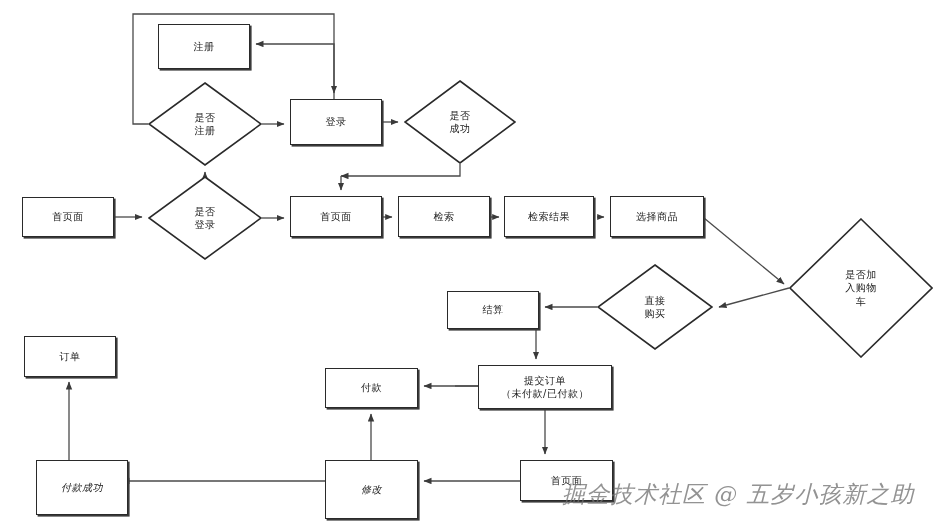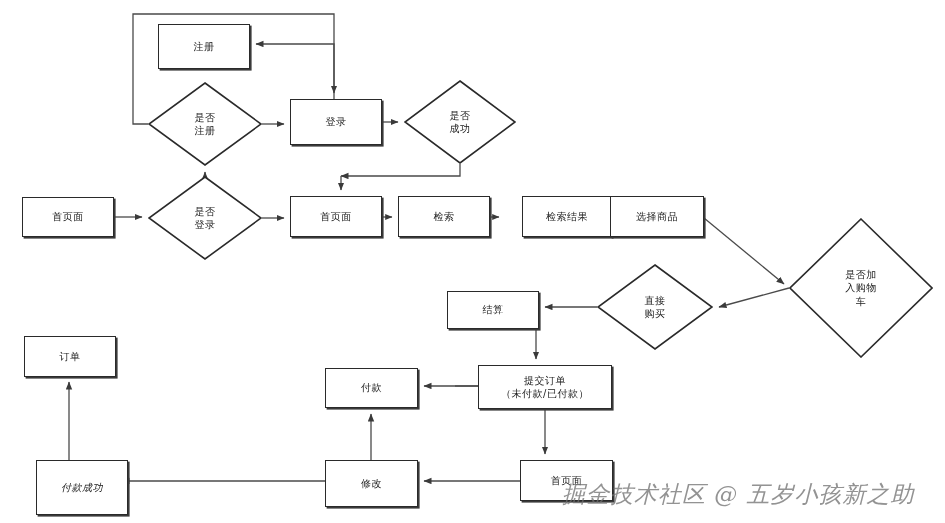--- a/index.html
+++ b/index.html
@@ -165,21 +165,21 @@
       </svg>
       <span class="dlabel">是否
 登录</span>
     </div>
     <div class="node box" style="left: 290px; top: 196px; width: 92px; height: 41px;">
       <span class="boxlabel">首页面</span>
     </div>
     <div class="node box" style="left: 398px; top: 196px; width: 92px; height: 41px;">
       <span class="boxlabel">检索</span>
     </div>
-    <div class="node box" style="left: 522px; top: 196px; width: 90px; height: 41px;">
+    <div class="node box" style="left: 504px; top: 196px; width: 90px; height: 41px;">
       <span class="boxlabel">检索结果</span>
     </div>
     <div class="node box" style="left: 610px; top: 196px; width: 94px; height: 41px;">
       <span class="boxlabel">选择商品</span>
     </div>
     <div class="node diamond" style="left: 789px; top: 218px; width: 144px; height: 140px;">
       <svg class="dshape" viewBox="0 0 144 140" preserveAspectRatio="none">
         <path d="M72,1 L143,70 L72,139 L1,70 Z" fill="#ffffff" stroke="#2a2a2a" stroke-width="1.6" vector-effect="non-scaling-stroke"></path>
       </svg>
       <span class="dlabel">是否加
@@ -202,20 +202,20 @@
     <div class="node box" style="left: 478px; top: 365px; width: 134px; height: 44px;">
       <span class="boxlabel">提交订单
 （未付款/已付款）</span>
     </div>
     <div class="node box" style="left: 325px; top: 368px; width: 93px; height: 40px;">
       <span class="boxlabel">付款</span>
     </div>
     <div class="node box" style="left: 36px; top: 460px; width: 92px; height: 55px; font-style: italic;">
       <span class="boxlabel">付款成功</span>
     </div>
-    <div class="node box" style="left: 325px; top: 460px; width: 93px; height: 47px;">
+    <div class="node box" style="left: 325px; top: 460px; width: 93px; height: 59px; font-style: italic;">
       <span class="boxlabel">修改</span>
     </div>
     <div class="node box" style="left: 520px; top: 460px; width: 93px; height: 41px;">
       <span class="boxlabel">首页面</span>
     </div>
     <div id="watermark">掘金技术社区 @ 五岁小孩新之助</div>
 </div>
 
 </body></html>

